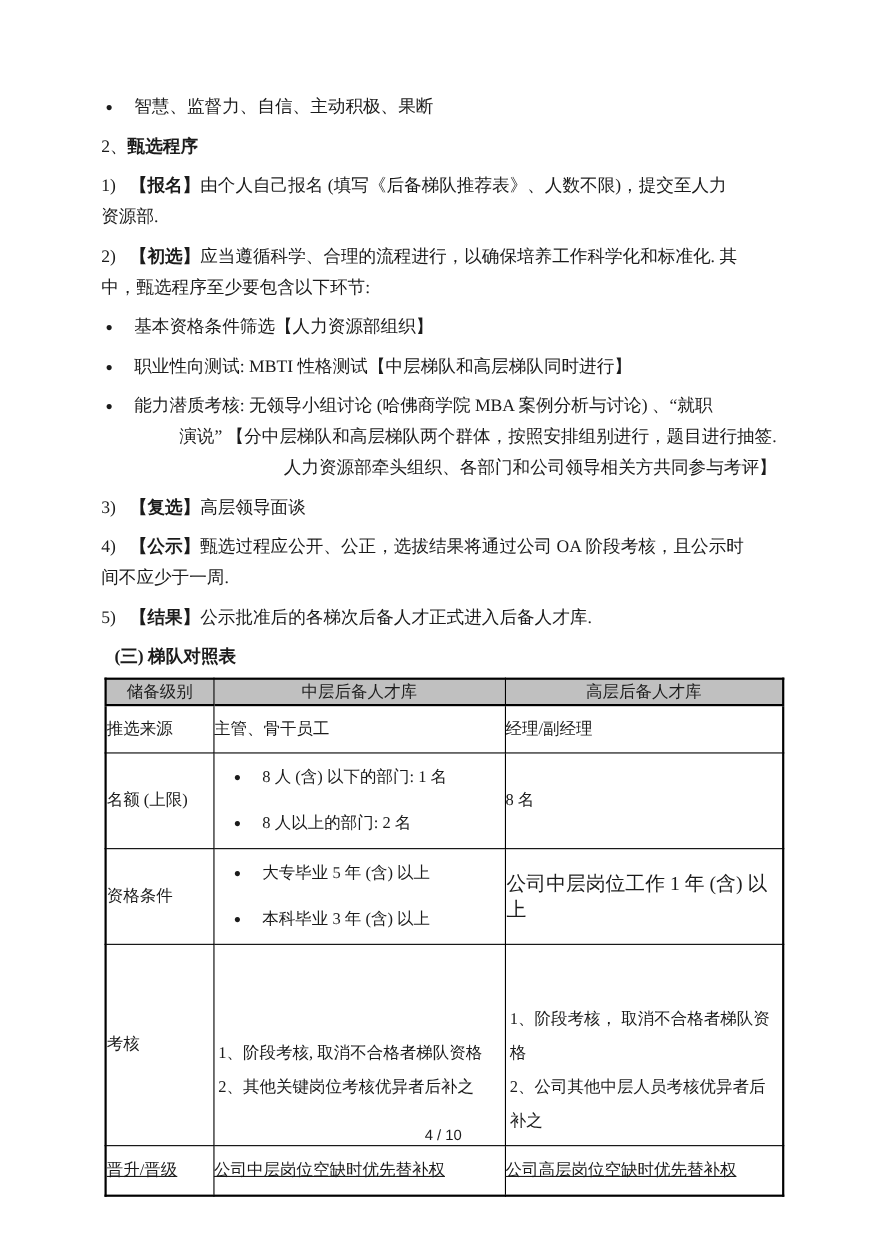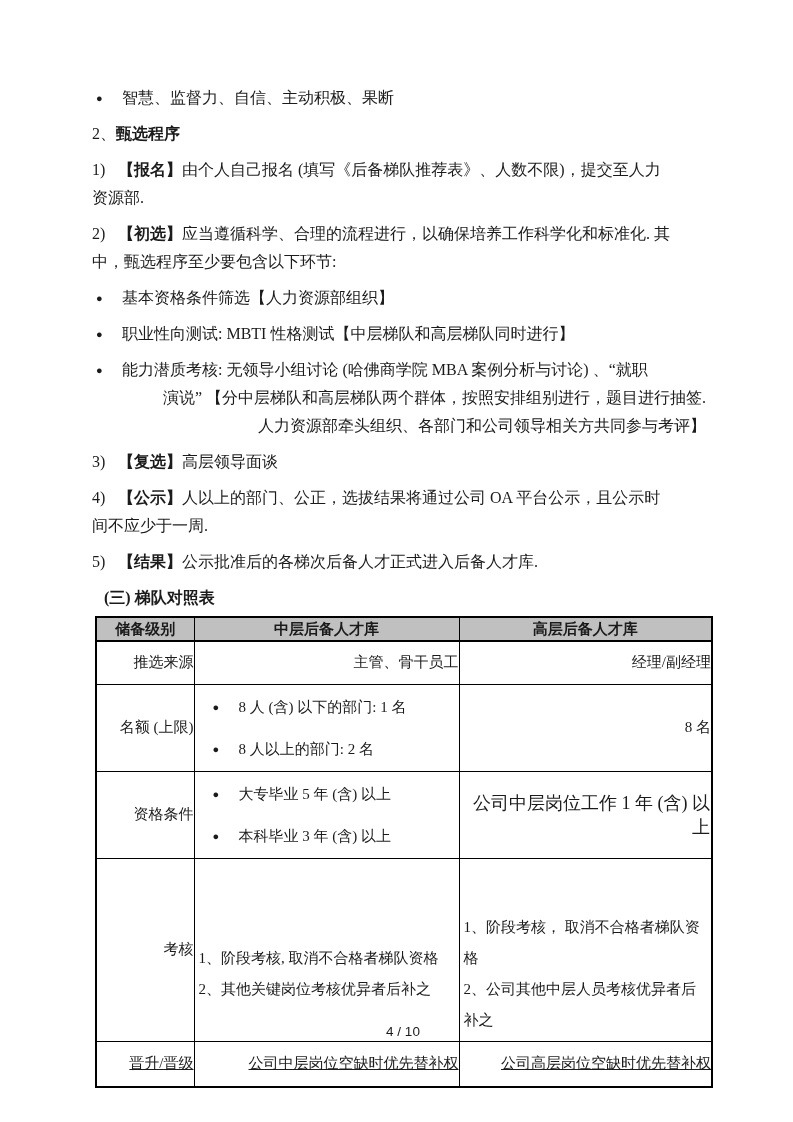--- a/index.html
+++ b/index.html
@@ -29,24 +29,24 @@
   .doc-table-wrap { position:absolute; left:95px; top:616px; }
   table.cmp {
     width:616px; border-collapse:collapse;
     border:2px solid #000;
     font-size:15px;
     table-layout:fixed;
   }
   table.cmp th, table.cmp td { border:1px solid #000; vertical-align:middle; }
   table.cmp thead th {
     background:#c0c0c0;
-    height:24px; font-weight:bold; text-align:center;
+    height:24px; font-weight:normal; text-align:center;
     border-bottom:2px solid #000;
   }
-  td.c { text-align:right; }
+  td.c { text-align:left; }
   tr.r-source td { height:43px; }
   tr.r-quota td { height:84px; }
   tr.r-qual td { height:84px; }
   tr.r-assess td { height:123px; }
   tr.r-promo td { height:46px;text-decoration:underline; }
 
   .cell-bullets { padding:8px 2px 8px 18px; }
   .cb-item { display:flex; line-height:28px; text-align:left; }
   .cb-item + .cb-item { margin-top:14px; }
   .cb-marker { flex:0 0 26px; font-size:11px; line-height:28px; }
@@ -111,21 +111,21 @@
     </div>
 
     <div class="block row-flex">
       <span class="num-col">3)</span>
       <span class="line"><span class="bold">【复选】</span><span>高层领导面谈</span></span>
     </div>
 
     <div class="block">
       <div class="row-flex">
         <span class="num-col">4)</span>
-        <span class="line"><span class="bold">【公示】</span><span>人以上的部门、公正，选拔结果将通过公司 OA 平台公示，且公示时</span></span>
+        <span class="line"><span class="bold">【公示】</span><span>甄选过程应公开、公正，选拔结果将通过公司 OA 阶段考核，且公示时</span></span>
       </div>
       <div class="line">间不应少于一周.</div>
     </div>
 
     <div class="block row-flex">
       <span class="num-col">5)</span>
       <span class="line"><span class="bold">【结果】</span><span>公示批准后的各梯次后备人才正式进入后备人才库.</span></span>
     </div>
 
     <div class="tbl-heading">(三) 梯队对照表</div>

